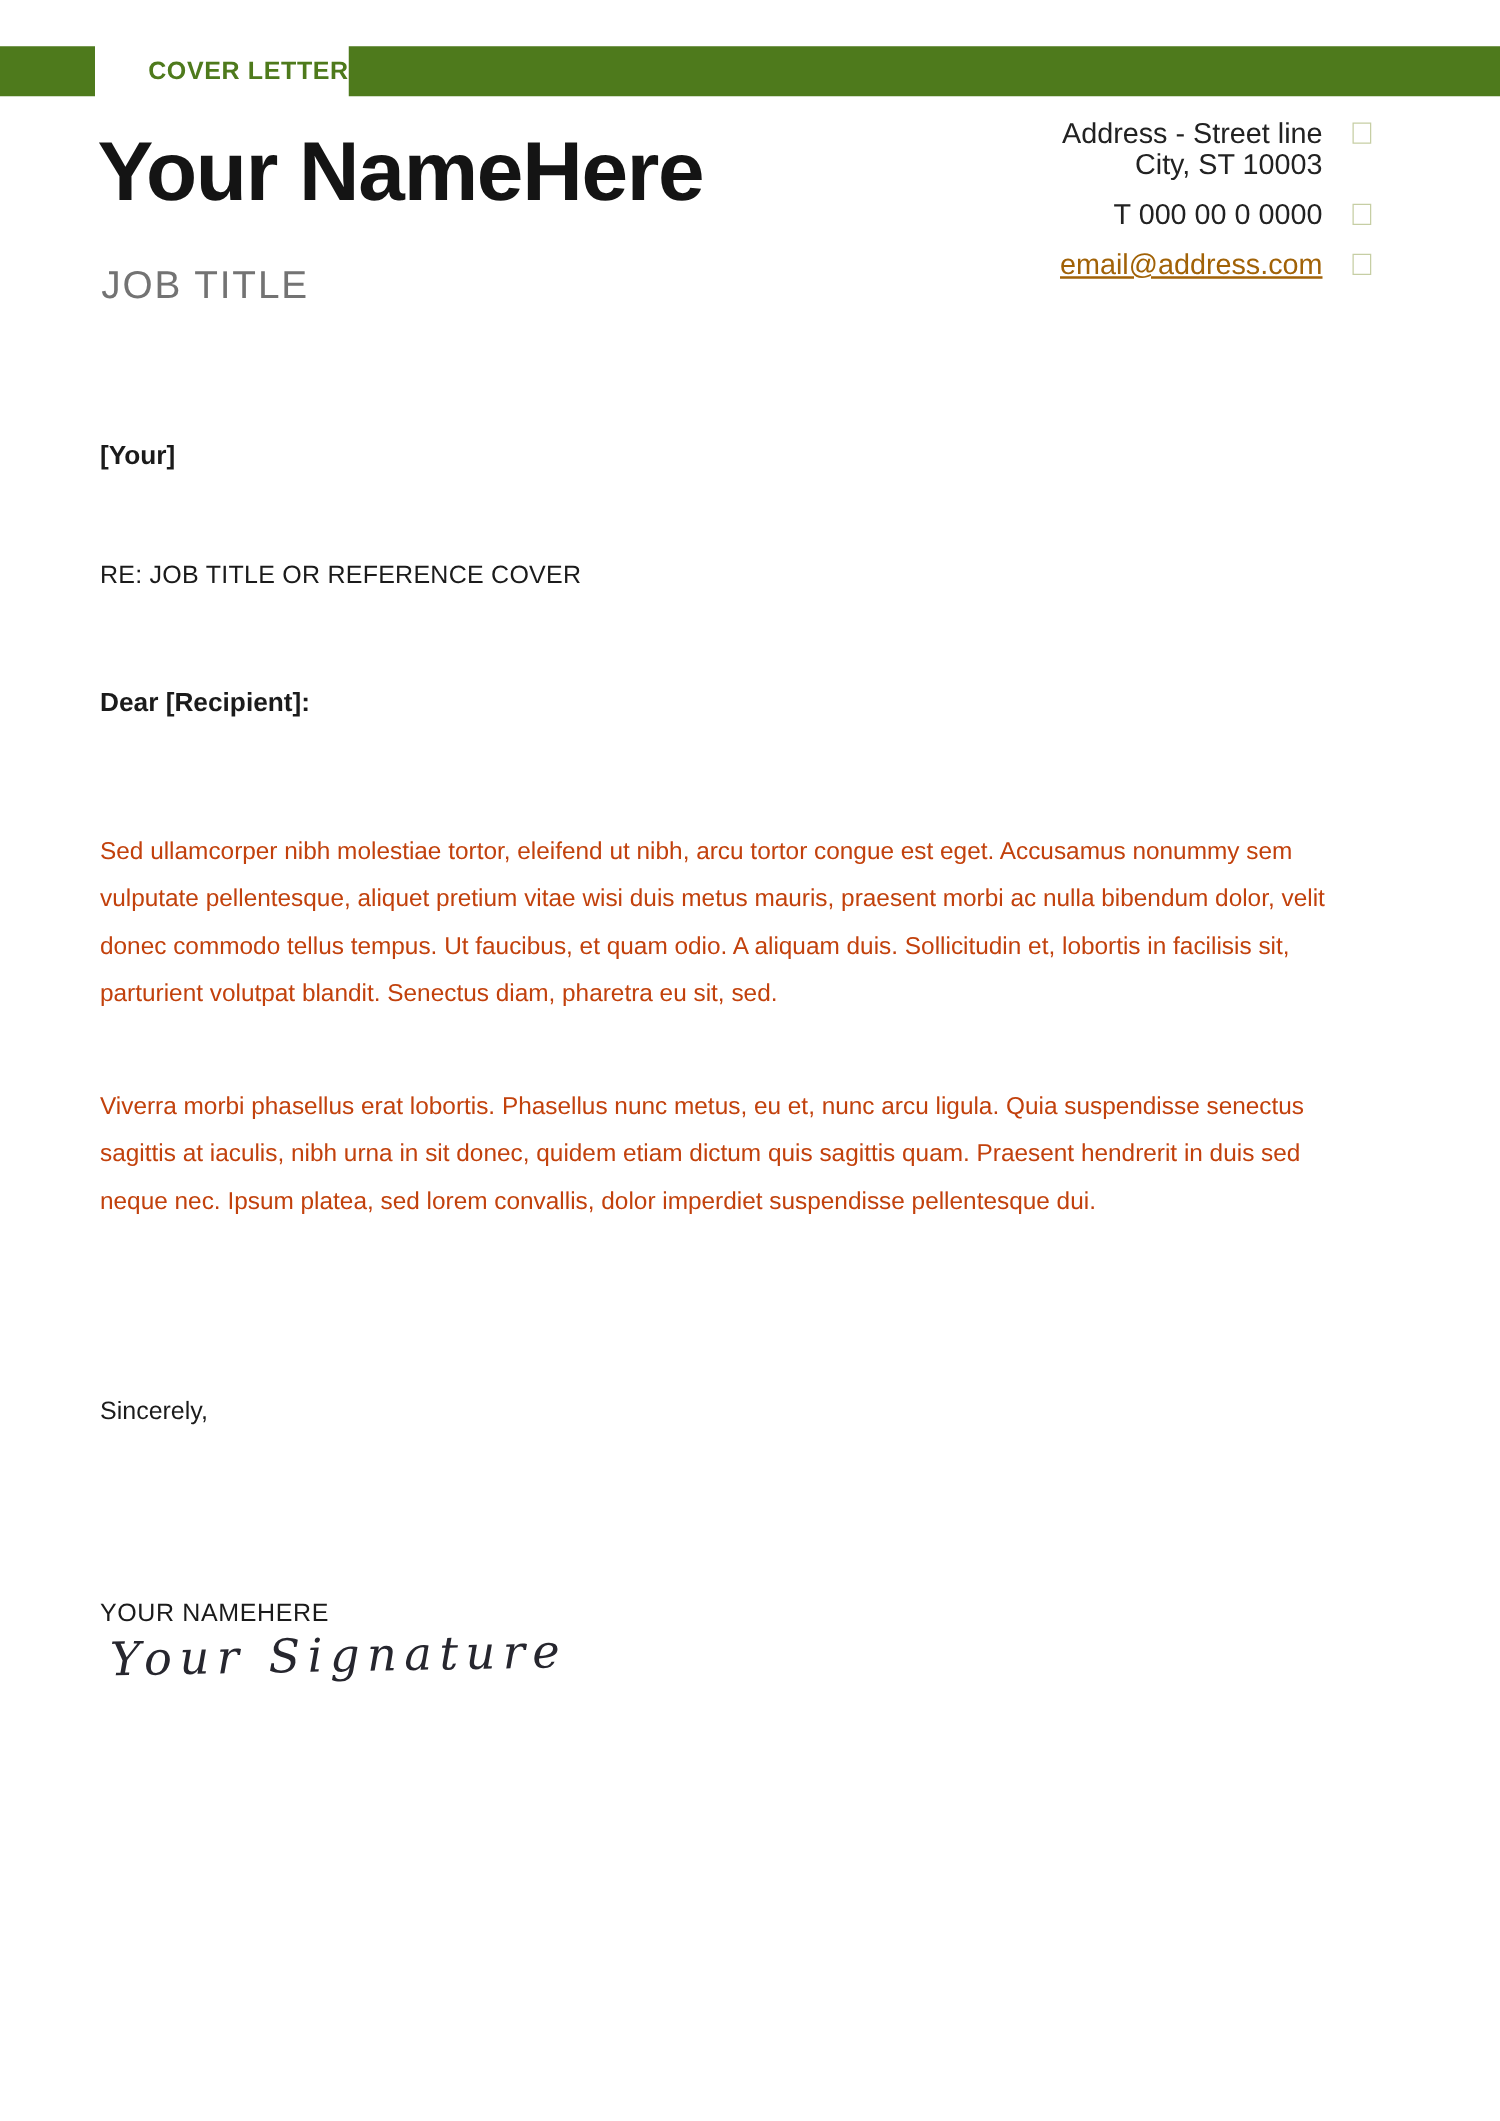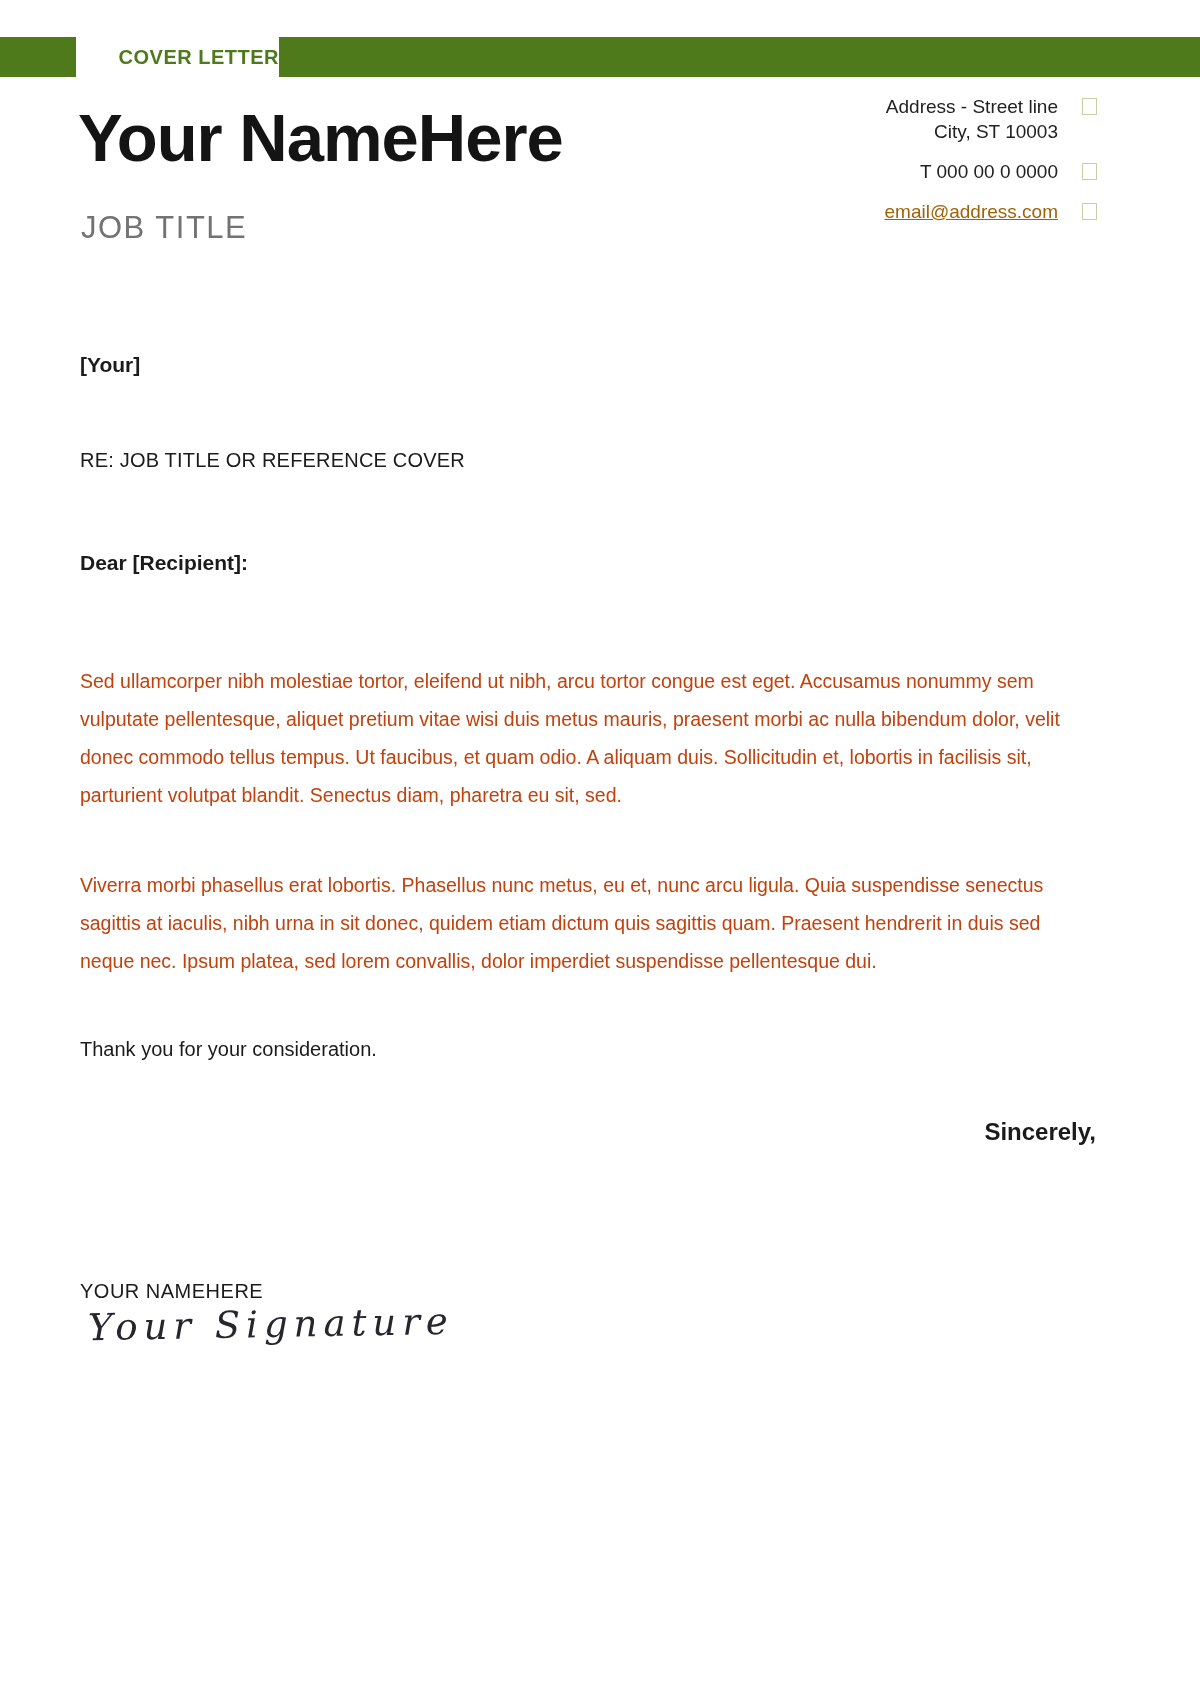--- a/index.html
+++ b/index.html
@@ -19,36 +19,36 @@
   
   .name{
     position:absolute;left:78px;top:99px;font-size:67px;font-weight:bold;
     letter-spacing:-1px;color:#141414;white-space:nowrap;
   }
   .job{
     position:absolute;left:81px;top:210px;font-size:31px;letter-spacing:1.5px;
     color:#737373;white-space:nowrap;
   }
   
-  .contact{position:absolute;top:94px;right:103px;font-size:19px;color:#222;}
+  .contact{position:absolute;top:94px;right:103px;font-size:23px;color:#222;}
   .c-row{display:flex;justify-content:flex-end;align-items:center;line-height:25px;}
   .c-row.gap{margin-top:15px;}
   .sq{width:13px;height:15px;border:1px solid #C6CEA4;margin-left:24px;flex:none;background:#fff;}
   .sq.invis{visibility:hidden;}
   .email-link{color:#a16207;text-decoration:underline;cursor:pointer;}
   
   .abs{position:absolute;left:80px;width:1016px;}
   .date{top:353px;font-size:21px;font-weight:bold;}
   .subject{top:449px;font-size:20px;letter-spacing:.2px;}
   .salutation{top:551px;font-size:21px;font-weight:bold;}
   .para{font-size:19.5px;line-height:38px;color:#c2410c;}
   .para1{top:662px;}
   .para2{top:866px;}
   .thanks{top:1038px;font-size:20px;}
-  .sincerely{top:1118px;font-size:24px;font-weight:bold;text-align:right;}
+  .sincerely{top:1118px;font-size:20px;font-weight:normal;}
   .sig-name{top:1280px;font-size:20px;letter-spacing:.5px;}
   .sig-script{
     position:absolute;left:88px;top:1303px;
     font-family:"DejaVu Serif",serif;font-style:italic;
     font-size:37px;letter-spacing:6px;color:#26262e;transform:rotate(-1deg);
     white-space:nowrap;
   }
 </style>
 </head>
 <body>
@@ -83,19 +83,18 @@
     </div>
   </div>
 
   <div class="abs date">[Your]</div>
   <div class="abs subject">RE: JOB TITLE OR REFERENCE COVER</div>
   <div class="abs salutation">Dear [Recipient]:</div>
 
   <div class="abs para para1">Sed ullamcorper nibh molestiae tortor, eleifend ut nibh, arcu tortor congue est eget. Accusamus nonummy sem vulputate pellentesque, aliquet pretium vitae wisi duis metus mauris, praesent morbi ac nulla bibendum dolor, velit donec commodo tellus tempus. Ut faucibus, et quam odio. A aliquam duis. Sollicitudin et, lobortis in facilisis sit, parturient volutpat blandit. Senectus diam, pharetra eu sit, sed.</div>
   <div class="abs para para2">Viverra morbi phasellus erat lobortis. Phasellus nunc metus, eu et, nunc arcu ligula. Quia suspendisse senectus sagittis at iaculis, nibh urna in sit donec, quidem etiam dictum quis sagittis quam. Praesent hendrerit in duis sed neque nec. Ipsum platea, sed lorem convallis, dolor imperdiet suspendisse pellentesque dui.</div>
 
-  <div class="abs thanks">Thank you for your consideration.</div>
   <div class="abs sincerely">Sincerely,</div>
 
   <div class="abs sig-name">YOUR NAMEHERE</div>
   <div class="sig-script">Your Signature</div>
 
 </div>
 
 </body></html>

